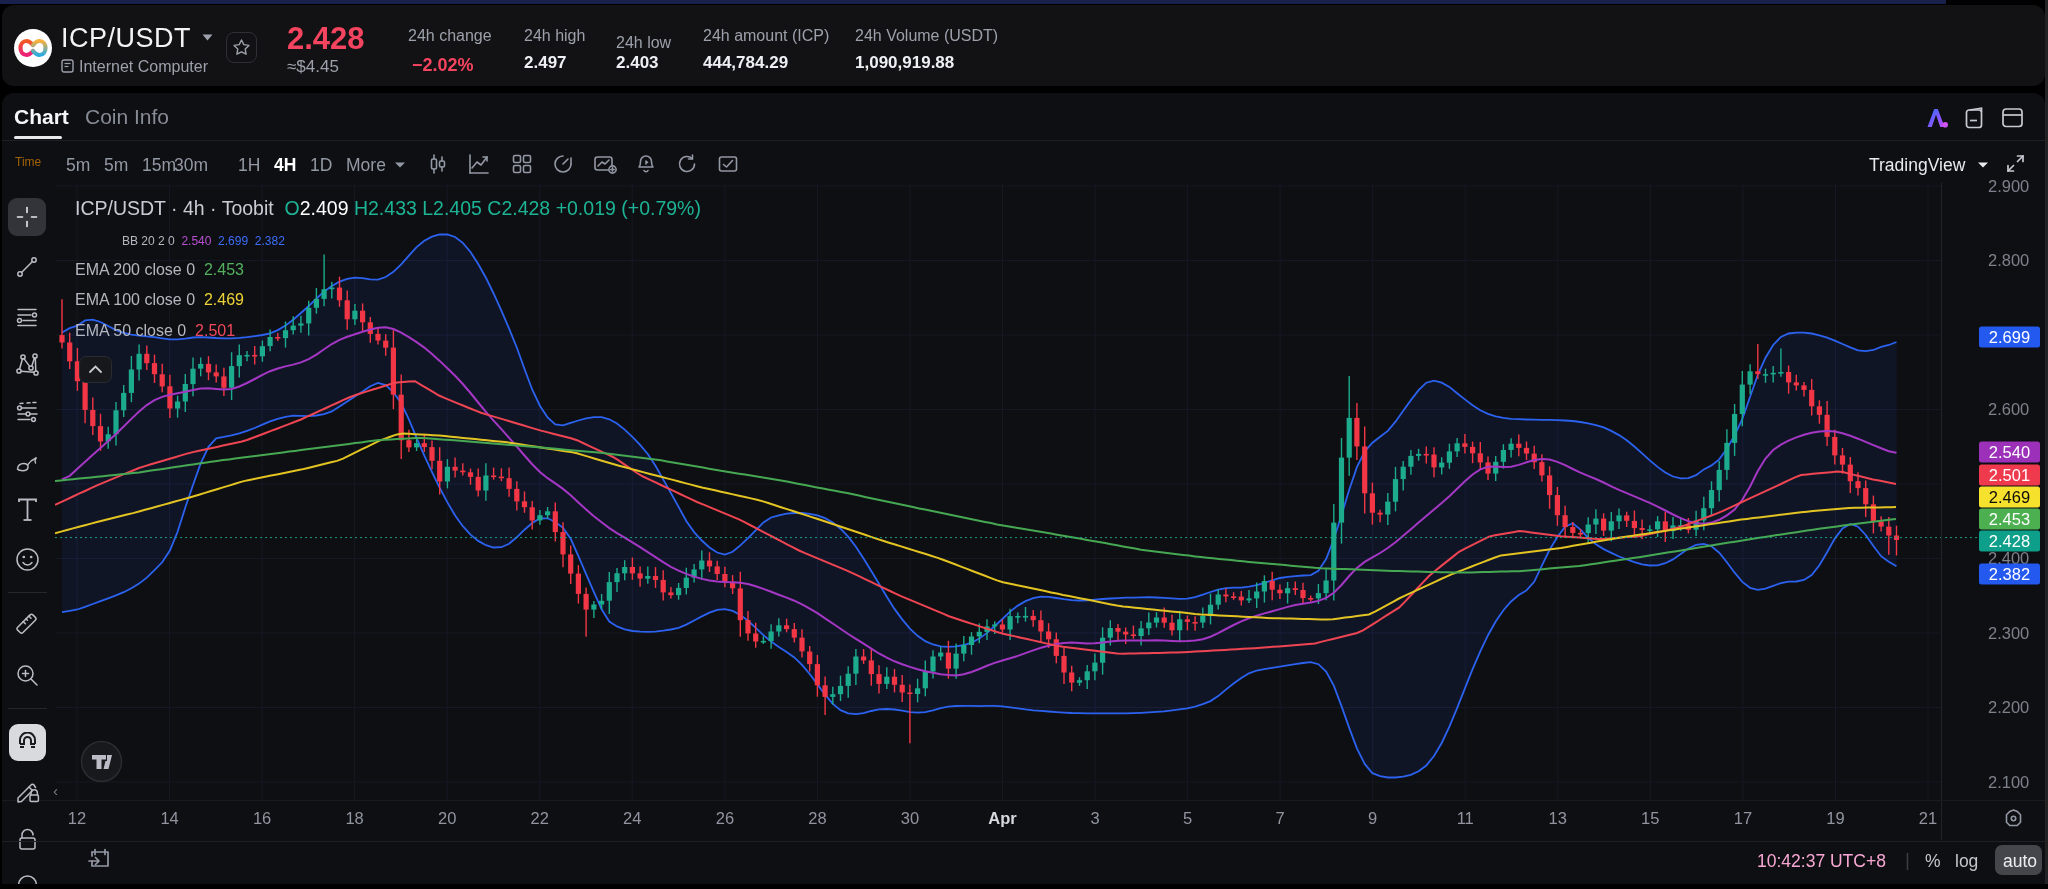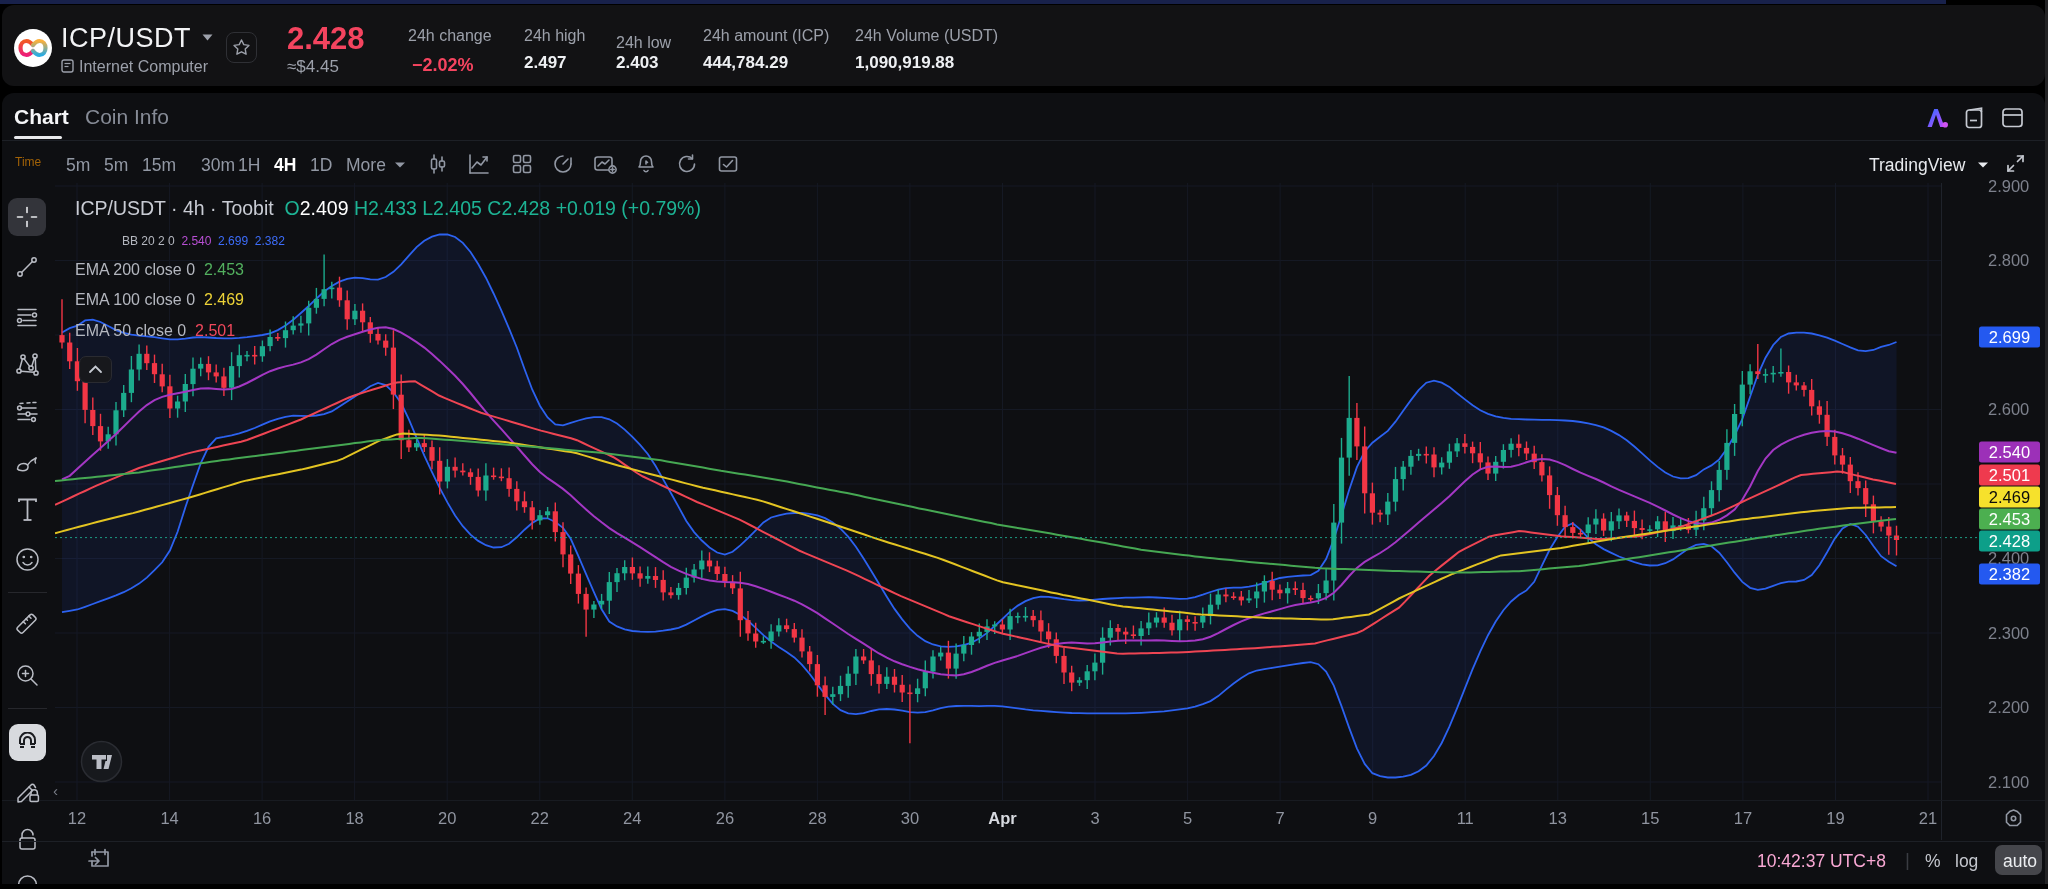--- a/index.html
+++ b/index.html
@@ -656,21 +656,21 @@
     <line x1="5" y1="13.5" x2="12" y2="13.5" stroke="#c6cad2" stroke-width="1.7"></line>
   </svg>
 <svg class="abs" style="left:2002px;top:108px" width="21" height="20" viewBox="0 0 21 20">
     <rect x="1" y="1" width="19" height="17.5" rx="3" fill="none" stroke="#c6cad2" stroke-width="1.7"></rect>
     <line x1="1" y1="7" x2="20" y2="7" stroke="#c6cad2" stroke-width="1.7"></line>
   </svg>
 <div class="abs" style="left:15px;top:155px;color:#a16207;font-size:12px;font-weight:normal;">Time</div>
 <div class="abs" style="left:66px;top:155px;color:#9298a4;font-size:17.5px;font-weight:normal;">5m</div>
 <div class="abs" style="left:104px;top:155px;color:#9298a4;font-size:17.5px;font-weight:normal;">5m</div>
 <div class="abs" style="left:142px;top:155px;color:#9298a4;font-size:17.5px;font-weight:normal;">15m</div>
-<div class="abs" style="left:201px;top:155px;color:#9298a4;font-size:17.5px;font-weight:normal;">30m</div>
+<div class="abs" style="left:174px;top:155px;color:#9298a4;font-size:17.5px;font-weight:normal;">30m</div>
 <div class="abs" style="left:238px;top:155px;color:#9298a4;font-size:17.5px;font-weight:normal;">1H</div>
 <div class="abs" style="left:274px;top:155px;color:#ffffff;font-size:17.5px;font-weight:bold;">4H</div>
 <div class="abs" style="left:310px;top:155px;color:#9298a4;font-size:17.5px;font-weight:normal;">1D</div>
 <div class="abs" style="left:346px;top:155px;color:#9298a4;font-size:17.5px;font-weight:normal;">More</div>
 <svg class="abs" style="left:394px;top:161px" width="12" height="8">
     <path d="M1,1.5 L6,6.5 L11,1.5 Z" fill="#9298a4"></path>
   </svg>
 <svg class="abs" style="left:427px;top:153px" width="22" height="22" viewBox="0 0 22 22">
     <g style="fill:none;stroke:#9298a4;stroke-width:1.6;stroke-linecap:round;stroke-linejoin:round">
       <line x1="7" y1="2" x2="7" y2="6"></line>

